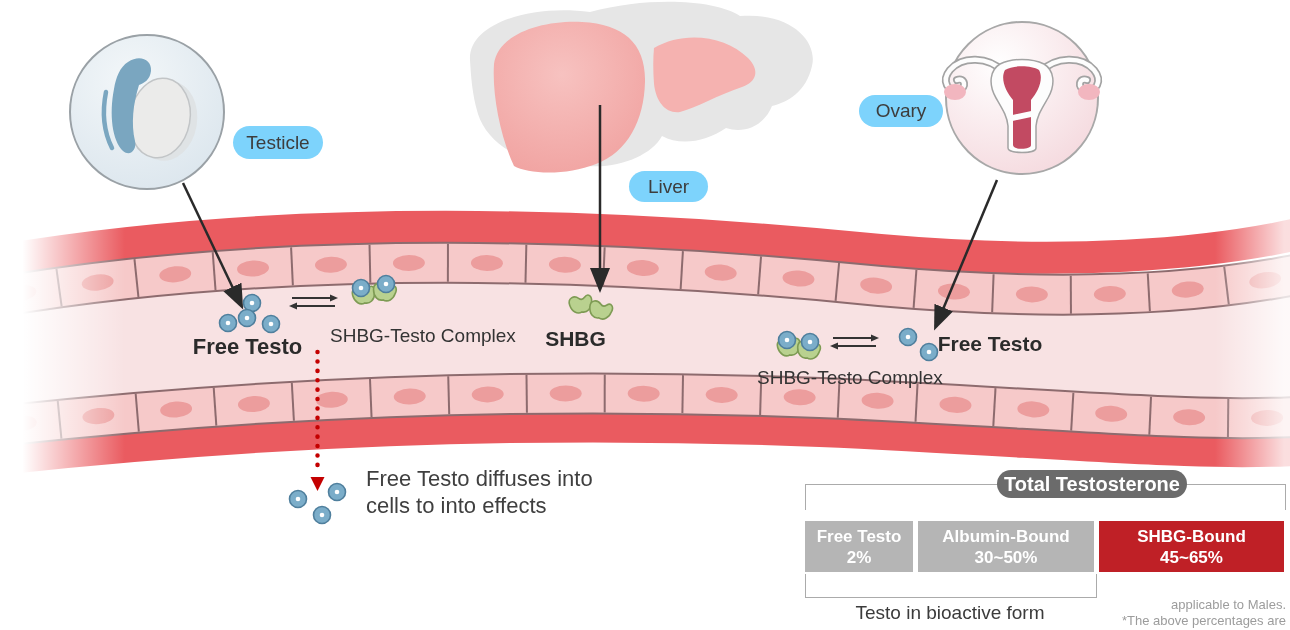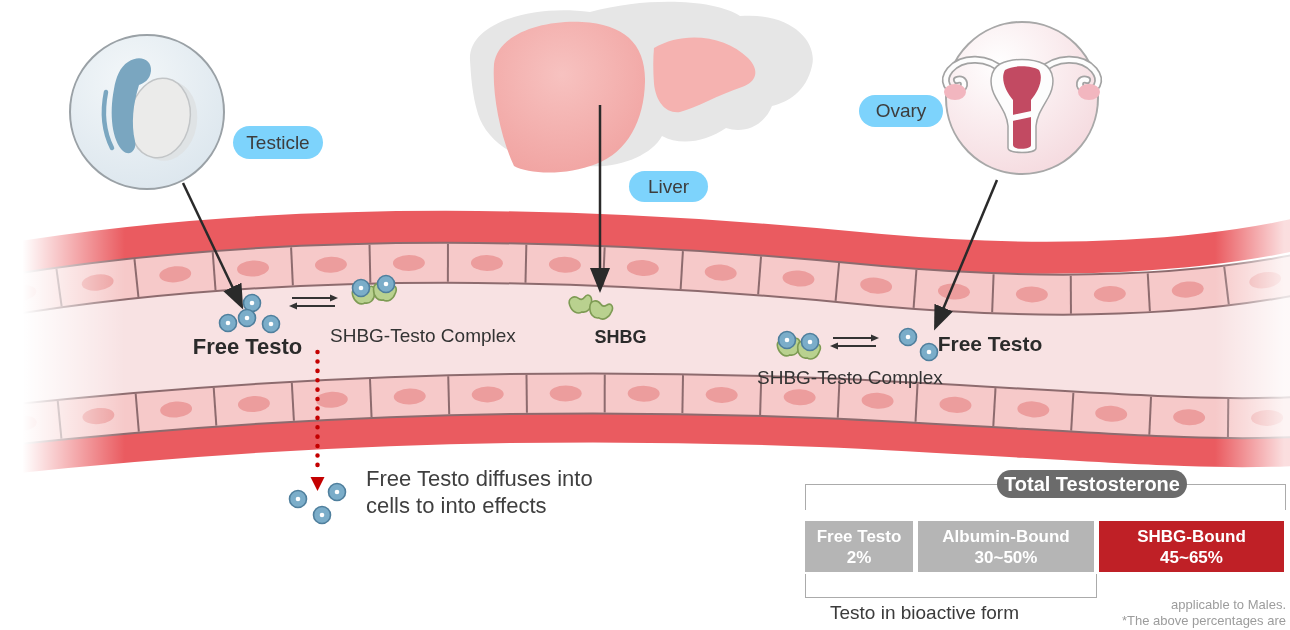--- a/index.html
+++ b/index.html
@@ -17,21 +17,21 @@
               background:linear-gradient(270deg,#fff 8%,rgba(255,255,255,0));pointer-events:none;}
   .badge{background:#6b6b6b;border-radius:14px;color:#fff;font-weight:bold;font-size:20px;
          display:flex;align-items:center;justify-content:center;margin-left:47px;}
   .bracket-top{border-top:1px solid #ababab;border-left:1px solid #ababab;border-right:1px solid #ababab;}
   .bracket-bottom{border-bottom:1px solid #ababab;border-left:1px solid #ababab;border-right:1px solid #ababab;}
   .bar{display:flex;gap:5px;}
   .seg{height:100%;display:flex;flex-direction:column;align-items:center;justify-content:center;
        color:#fff;font-weight:bold;font-size:17px;line-height:21px;}
   .seg-gray{background:#b5b5b5;}
   .seg-red{background:#bf2026;}
-  .bioactive{color:#3b3b3b;font-size:19px;text-align:left;}
+  .bioactive{color:#3b3b3b;font-size:19px;text-align:center;}
   .footnote{color:#9c9c9c;font-size:13px;line-height:16px;text-align:right;}
 </style>
 </head>
 <body>
 
 <div id="canvas">
 
   <svg id="scene" class="abs" style="left:0;top:0" width="1290" height="630" viewBox="0 0 1290 630">
     <defs>
       <radialGradient id="tg" cx="40%" cy="30%" r="85%">
@@ -242,21 +242,21 @@
   </div>
   <div class="abs pill" style="left:629px;top:171px;width:79px;height:31px">
     <span>Liver</span>
   </div>
   <div class="abs pill" style="left:859px;top:95px;width:84px;height:32px">
     <span>Ovary</span>
   </div>
 
   <div class="abs vlabel-bold" style="left:190px;top:334px;width:115px">Free Testo</div>
   <div class="abs vlabel" style="left:330px;top:325px;width:190px">SHBG-Testo Complex</div>
-  <div class="abs vlabel-bold" style="left:583px;top:327px;width:75px;font-size:18px">SHBG</div>
+  <div class="abs vlabel-bold" style="left:538px;top:327px;width:75px;font-size:21px">SHBG</div>
   <div class="abs vlabel" style="left:757px;top:367px;width:200px">SHBG-Testo Complex</div>
   <div class="abs vlabel-bold" style="left:935px;top:332px;width:110px;font-size:21px">Free Testo</div>
 
   <div class="abs diff-note" style="left:366px;top:465px;width:240px">
     <div>Free Testo diffuses into</div>
     <div>cells to into effects</div>
   </div>
 
   <div class="abs bracket-top" style="left:805px;top:484px;width:479px;height:25px"></div>
   <div class="abs badge" style="left:950px;top:470px;width:190px;height:28px">

